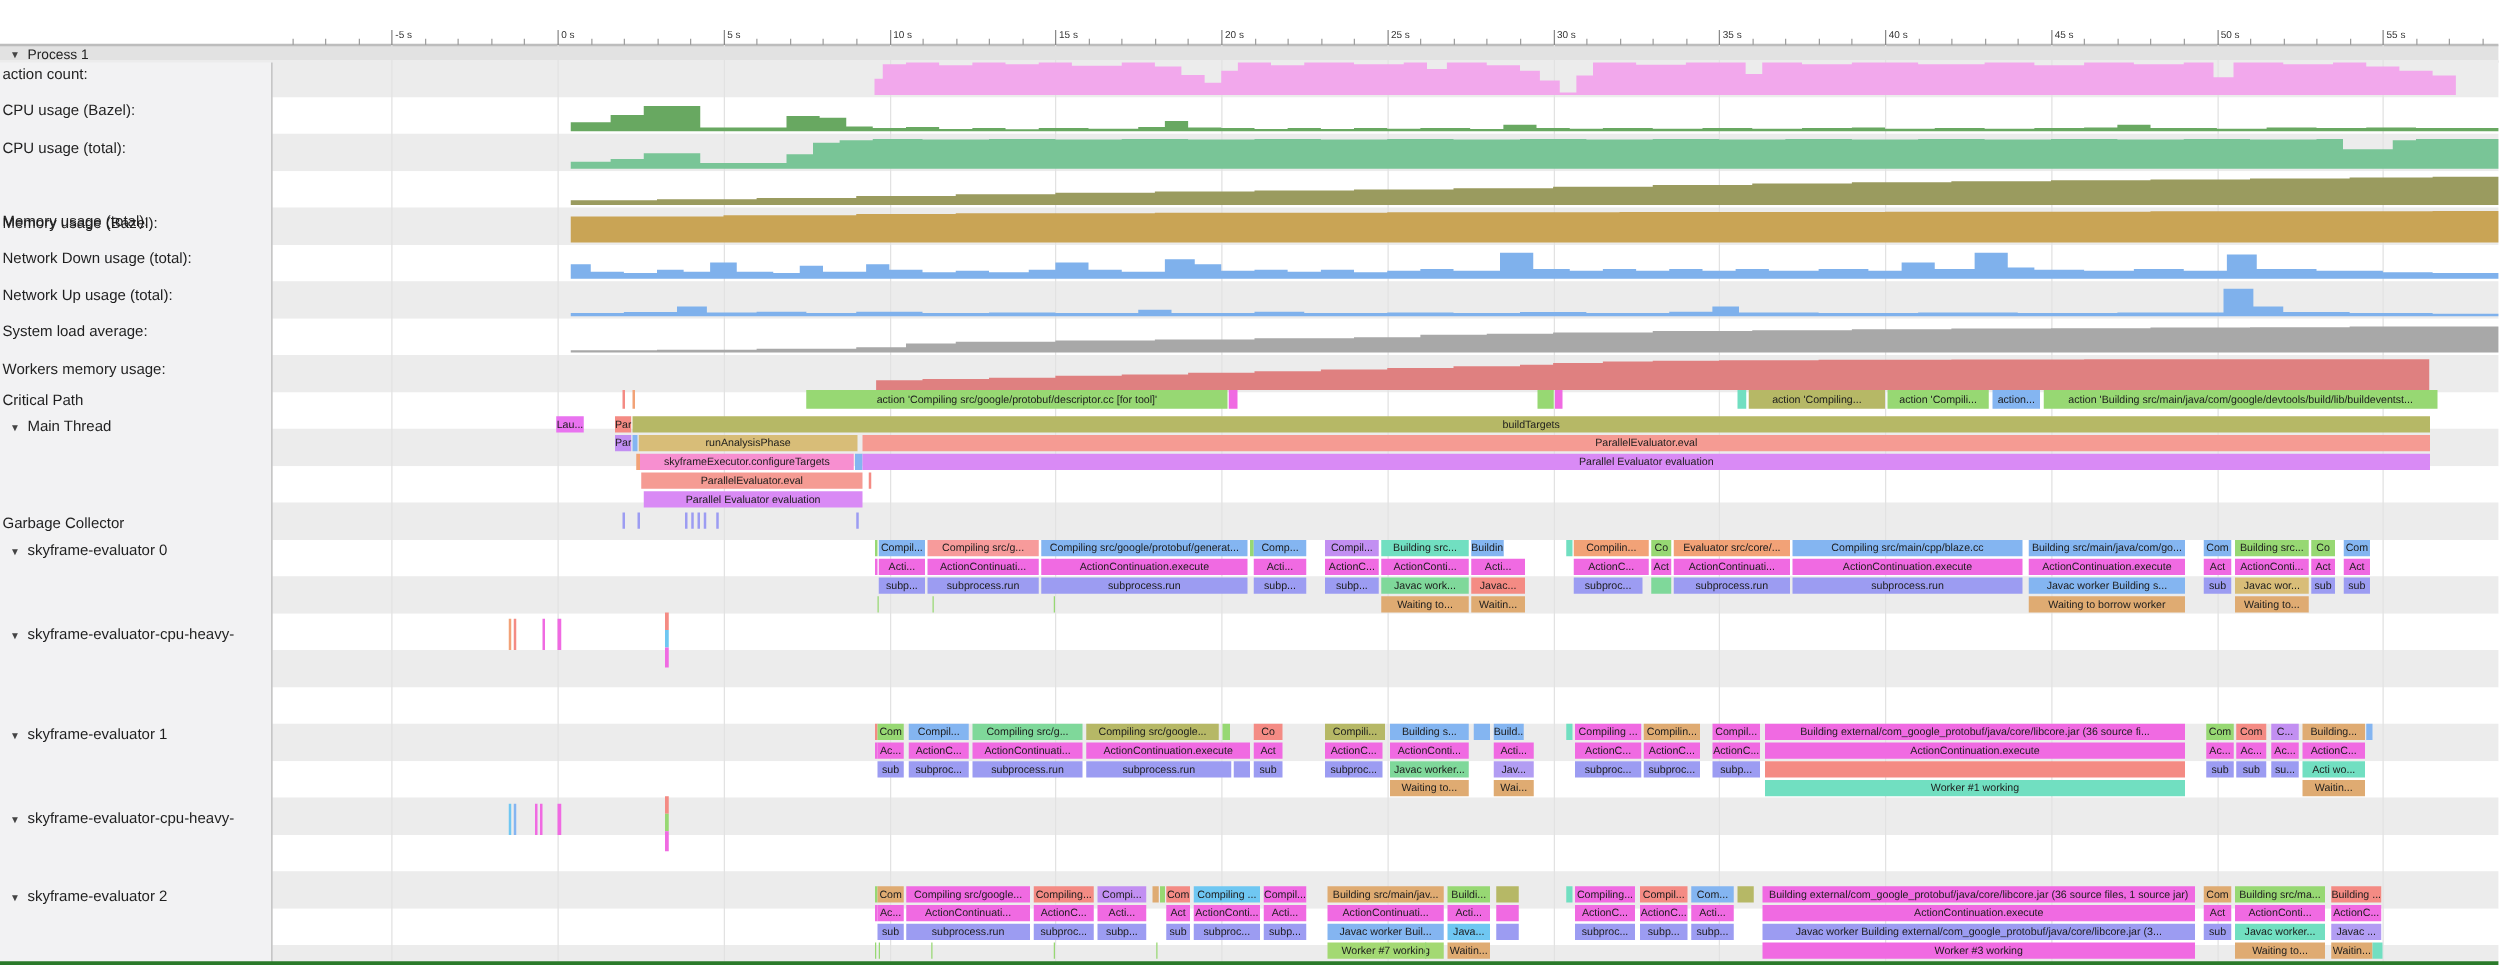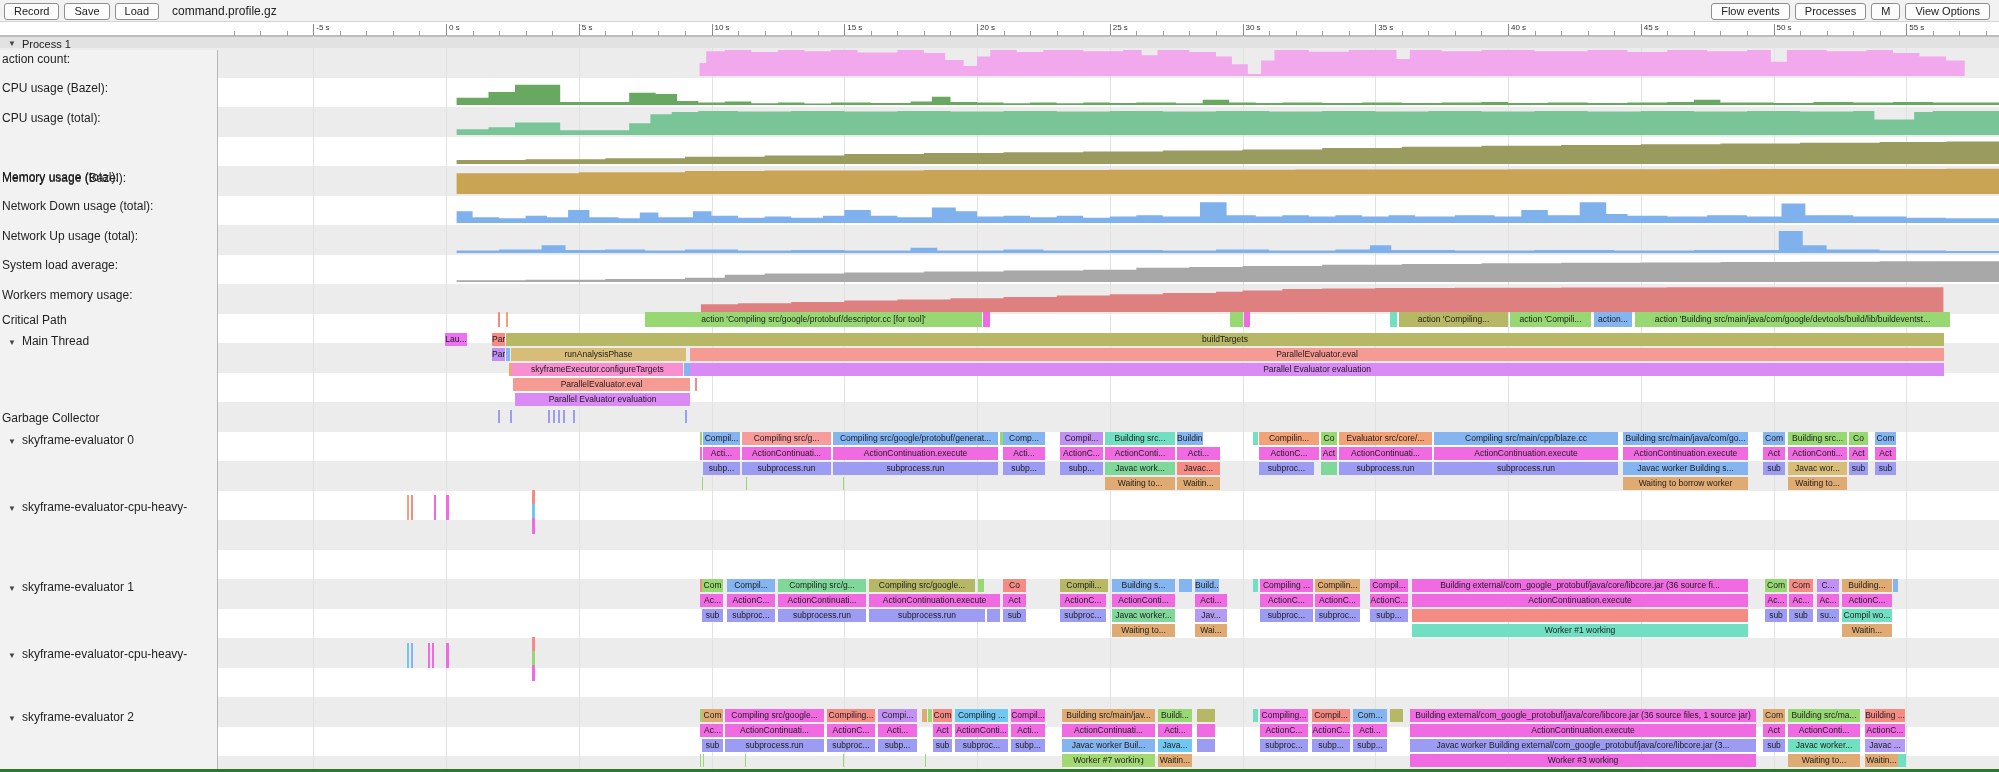--- a/index.html
+++ b/index.html
@@ -32,26 +32,20 @@
   .sidebar{position:absolute;left:0;top:50px;width:218px;height:722px;background:#f2f2f3;
            border-right:1px solid #b8b8b8;box-sizing:border-box;}
   .slabel{position:absolute;font-size:12px;color:#1f1f1f;white-space:nowrap;}
   .slabel .tri{font-size:8px;color:#444;margin-right:6px;}
   .bottombar{position:absolute;left:0;top:769px;width:1999px;height:3px;background:#2a7a2a;}
 </style>
 </head>
 <body>
 
 <div class="app">
-  <div class="toolbar">
-    <span id="tb-left"><button class="tbtn">Record</button><button class="tbtn">Save</button><button class="tbtn">Load</button></span>
-    <span class="fname">command.profile.gz</span>
-    <span class="tspacer"></span>
-    <span id="tb-right"><button class="tbtn">Flow events</button><button class="tbtn">Processes</button><button class="tbtn">M</button><button class="tbtn">View Options</button></span>
-  </div>
 
   <div class="ruler" id="ruler">
       <div class="rtickm" style="left: 233.6px;"></div>
       <div class="rtickm" style="left: 260.15px;"></div>
       <div class="rtickm" style="left: 286.7px;"></div>
       <div class="rtickM" style="left: 313.25px;"></div>
       <div class="rlabel" style="left: 316.25px;">-5 s</div>
       <div class="rtickm" style="left: 339.8px;"></div>
       <div class="rtickm" style="left: 366.35px;"></div>
       <div class="rtickm" style="left: 392.9px;"></div>
@@ -336,21 +330,21 @@
       <div class="seg" style="left: 1060px; top: 609px; width: 46px; height: 13px; line-height: 13px; background: rgb(156, 156, 242);">subproc...</div>
       <div class="seg" style="left: 1112px; top: 609px; width: 63px; height: 13px; line-height: 13px; background: rgb(127, 216, 154);">Javac worker...</div>
       <div class="seg" style="left: 1195px; top: 609px; width: 32px; height: 13px; line-height: 13px; background: rgb(178, 157, 243);">Jav...</div>
       <div class="seg" style="left: 1260px; top: 609px; width: 53px; height: 13px; line-height: 13px; background: rgb(156, 156, 242);">subproc...</div>
       <div class="seg" style="left: 1315px; top: 609px; width: 45px; height: 13px; line-height: 13px; background: rgb(156, 156, 242);">subproc...</div>
       <div class="seg" style="left: 1370px; top: 609px; width: 38px; height: 13px; line-height: 13px; background: rgb(156, 156, 242);">subp...</div>
       <div class="seg" style="left: 1412px; top: 609px; width: 336px; height: 13px; line-height: 13px; background: rgb(244, 139, 132);"></div>
       <div class="seg" style="left: 1765px; top: 609px; width: 22px; height: 13px; line-height: 13px; background: rgb(156, 156, 242);">sub</div>
       <div class="seg" style="left: 1789px; top: 609px; width: 24px; height: 13px; line-height: 13px; background: rgb(156, 156, 242);">sub</div>
       <div class="seg" style="left: 1817px; top: 609px; width: 22px; height: 13px; line-height: 13px; background: rgb(156, 156, 242);">su...</div>
-      <div class="seg" style="left: 1842px; top: 609px; width: 50px; height: 13px; line-height: 13px; background: rgb(113, 223, 193);">Compil wo...</div>
+      <div class="seg" style="left: 1842px; top: 609px; width: 50px; height: 13px; line-height: 13px; background: rgb(113, 223, 193);">Acti wo...</div>
       <div class="seg" style="left: 1112px; top: 624px; width: 63px; height: 13px; line-height: 13px; background: rgb(223, 171, 114);">Waiting to...</div>
       <div class="seg" style="left: 1195px; top: 624px; width: 32px; height: 13px; line-height: 13px; background: rgb(223, 171, 114);">Wai...</div>
       <div class="seg" style="left: 1412px; top: 624px; width: 336px; height: 13px; line-height: 13px; background: rgb(113, 223, 193);">Worker #1 working</div>
       <div class="seg" style="left: 1842px; top: 624px; width: 50px; height: 13px; line-height: 13px; background: rgb(223, 171, 114);">Waitin...</div>
       <div class="seg" style="left: 532px; top: 637px; width: 3px; height: 14px; line-height: 14px; background: rgb(244, 139, 132);"></div>
       <div class="seg" style="left: 407px; top: 643px; width: 2px; height: 25px; line-height: 25px; background: rgb(111, 199, 242);"></div>
       <div class="seg" style="left: 411px; top: 643px; width: 2px; height: 25px; line-height: 25px; background: rgb(132, 181, 241);"></div>
       <div class="seg" style="left: 428px; top: 643px; width: 2px; height: 25px; line-height: 25px; background: rgb(240, 106, 226);"></div>
       <div class="seg" style="left: 432px; top: 643px; width: 2px; height: 25px; line-height: 25px; background: rgb(240, 106, 226);"></div>
       <div class="seg" style="left: 446px; top: 643px; width: 3px; height: 25px; line-height: 25px; background: rgb(240, 106, 226);"></div>

